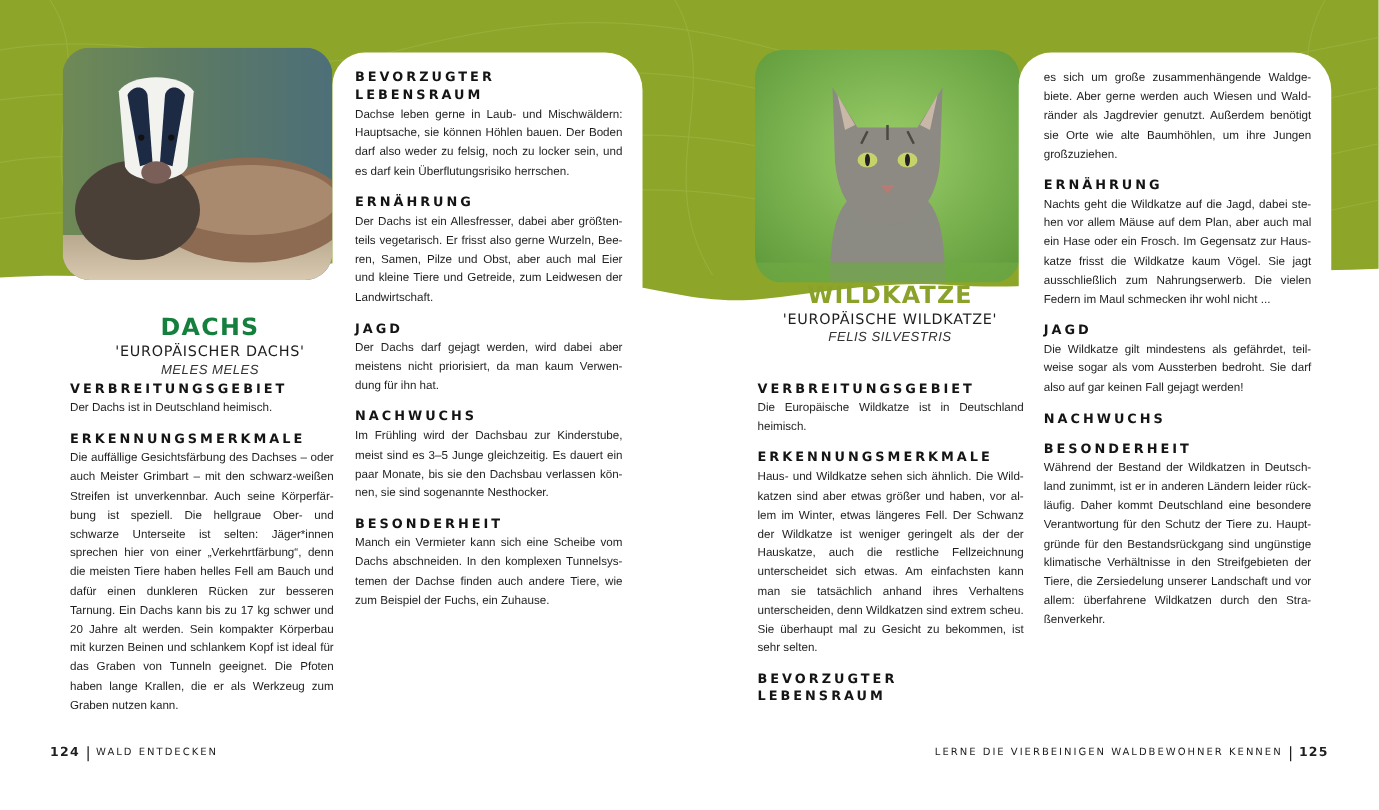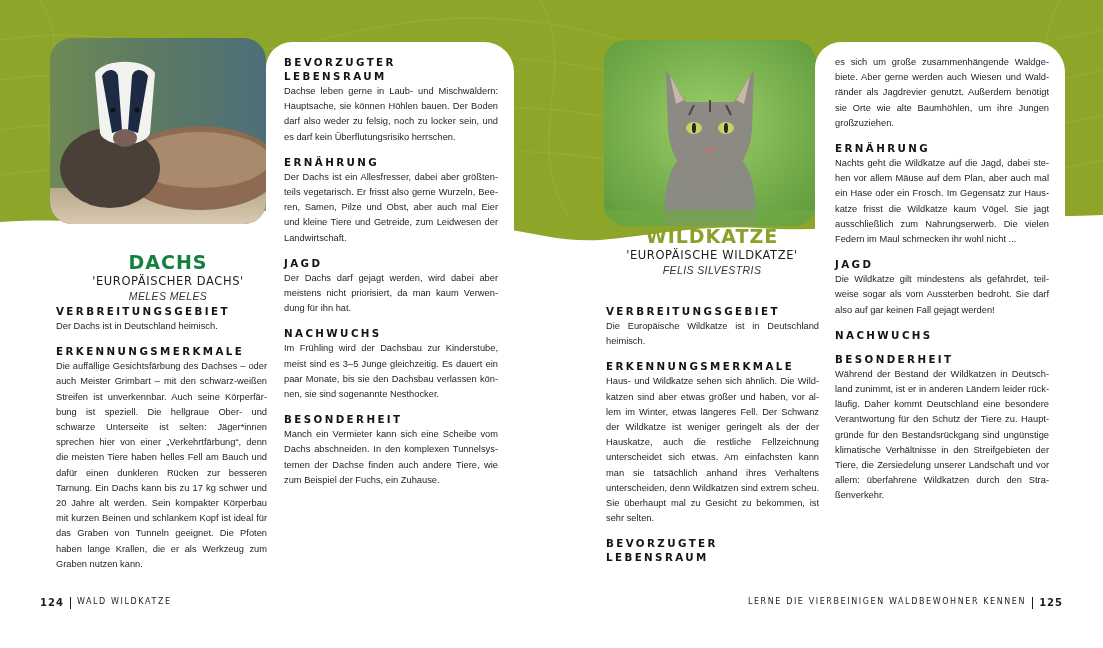--- a/index.html
+++ b/index.html
@@ -111,21 +111,21 @@
     </div>
     <div class="section">
       <div class="section-title">BESONDERHEIT</div>
       <div class="section-text">Manch ein Vermieter kann sich eine Scheibe vom Dachs abschneiden. In den komplexen Tunnelsys­temen der Dachse finden auch andere Tiere, wie zum Beispiel der Fuchs, ein Zuhause.</div>
     </div>
   </div>
 
   <div class="footer" style="left:40px;">
     <span class="num">124</span>
     <span class="sep"></span>
-    <span>WALD WILDKATZE</span>
+    <span>WALD ENTDECKEN</span>
   </div>
 
   <div class="photo" style="left:604px; top:40px; width:212px; height:186px;">
     <svg viewBox="0 0 212 186" preserveAspectRatio="none">
       <defs>
         <radialGradient id="bgCat" cx="0.5" cy="0.45" r="0.7">
           <stop offset="0" stop-color="#9ccf6a"></stop>
           <stop offset="1" stop-color="#5f9a3a"></stop>
         </radialGradient>
       </defs>

